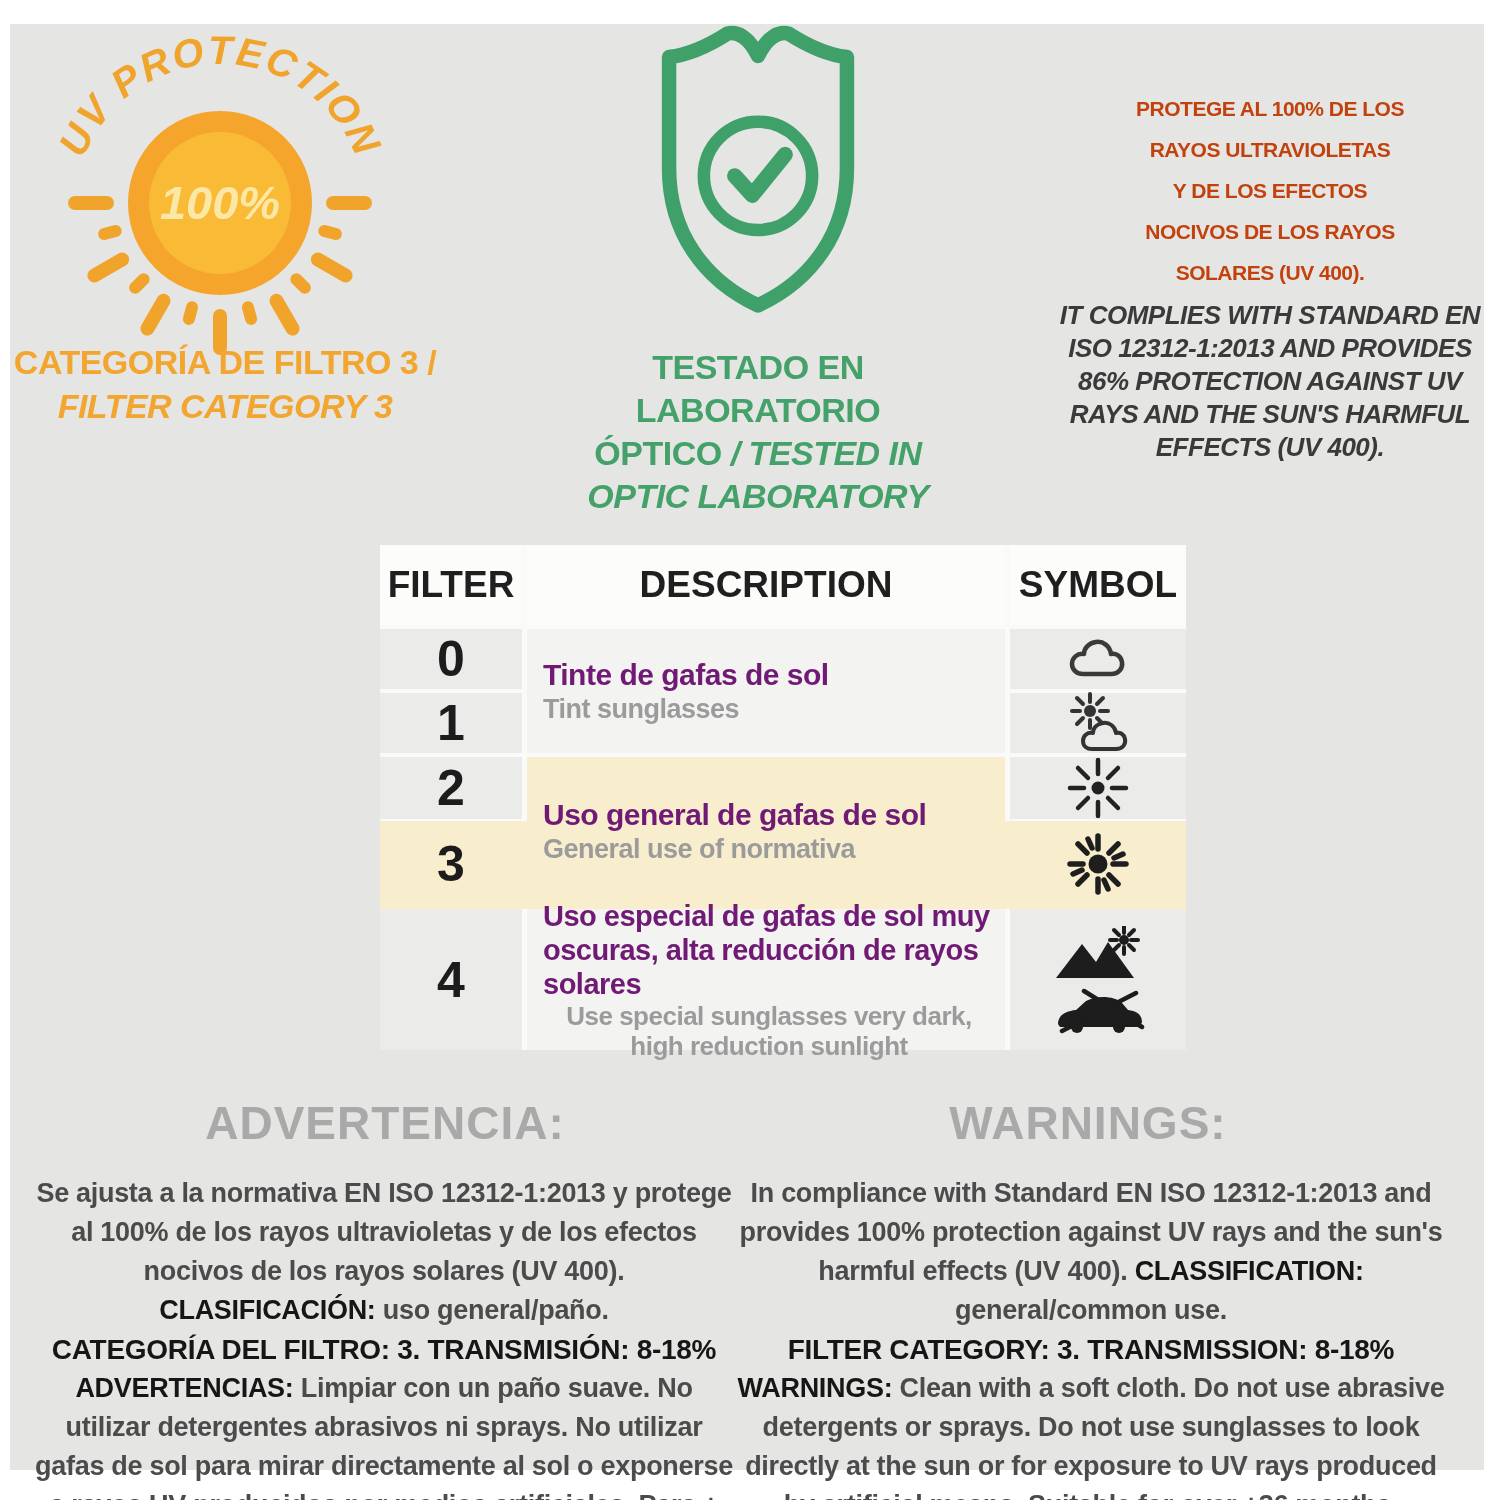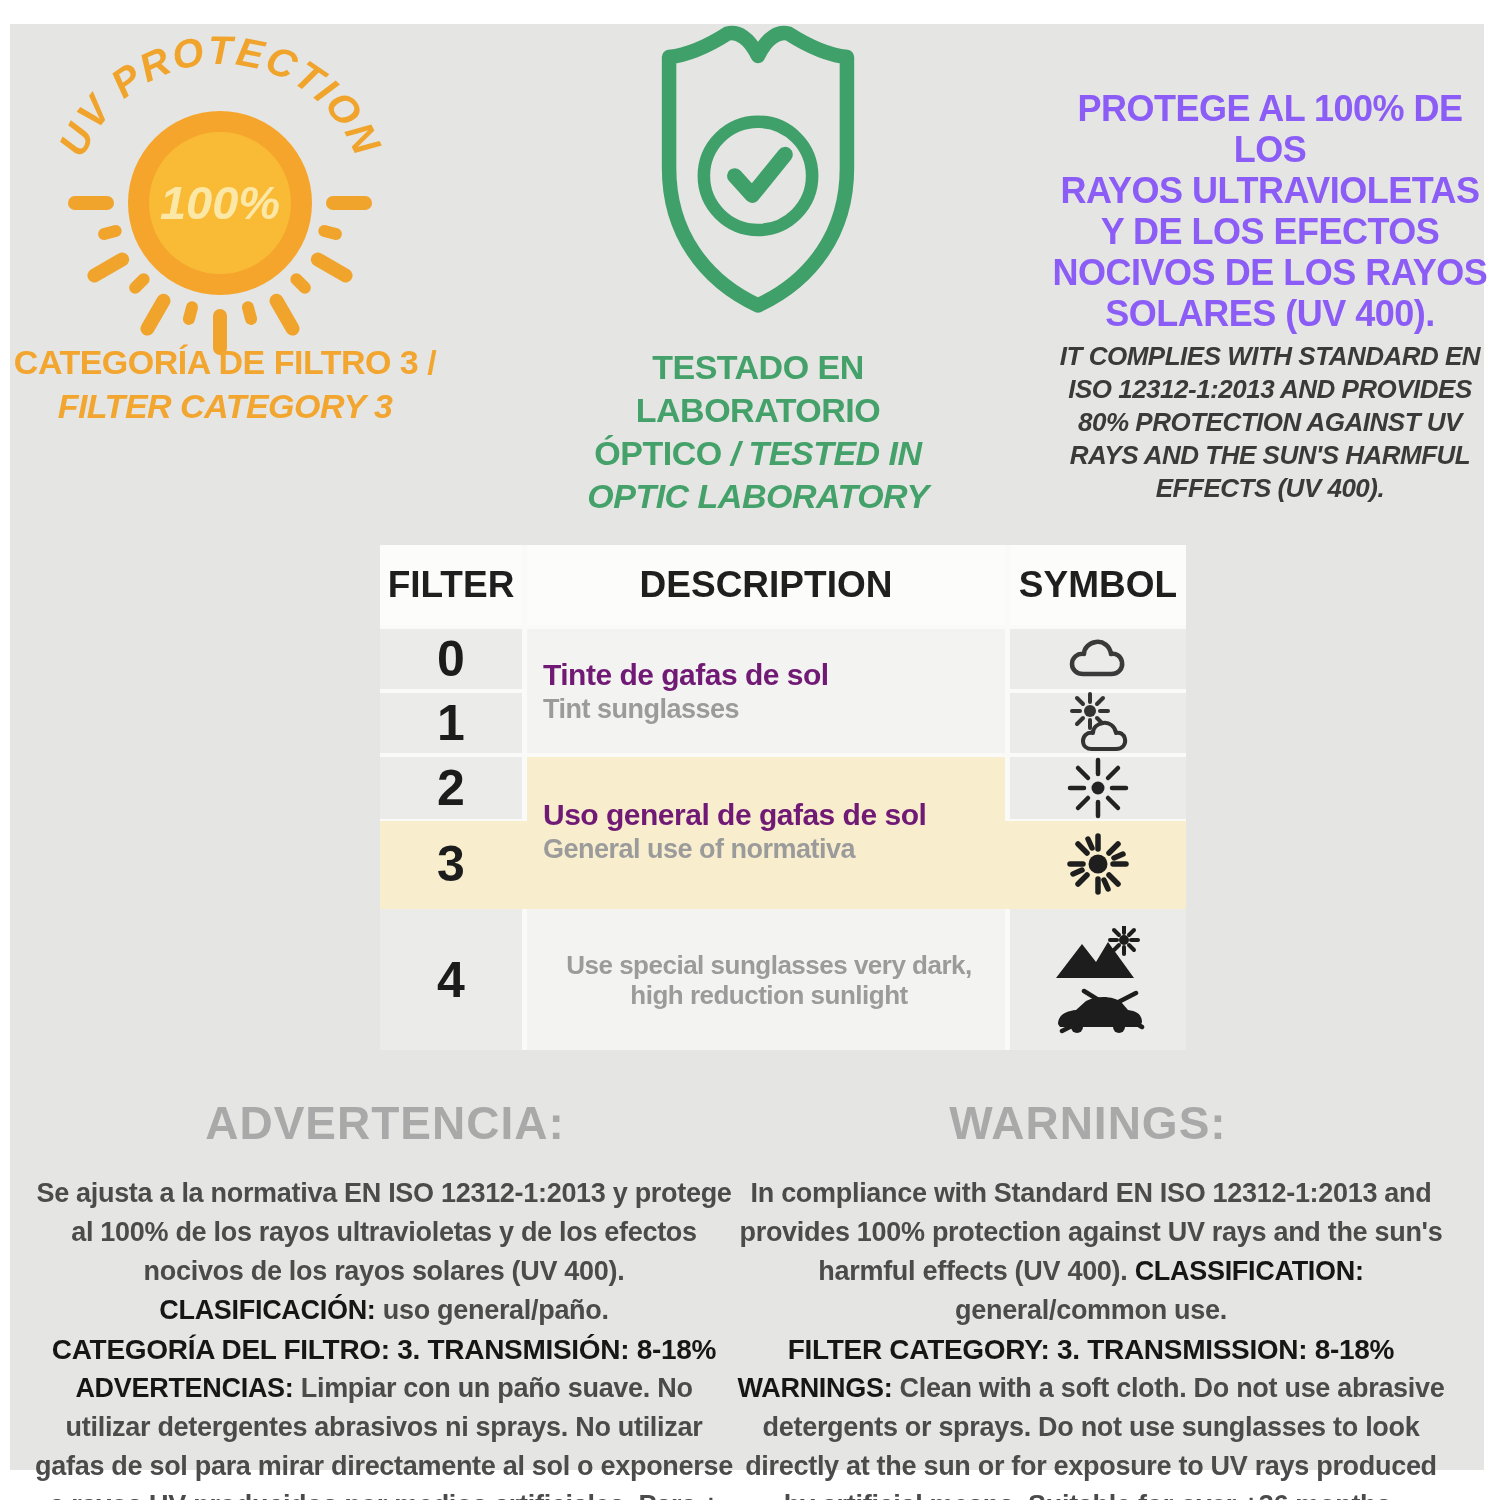--- a/index.html
+++ b/index.html
@@ -14,21 +14,21 @@
   .uv-caption .it { font-style:italic; }
 
   
   .shield-badge { position:absolute; left:642px; top:16px; width:232px; height:312px; }
   .lab-caption { position:absolute; left:535px; top:346px; width:446px; text-align:center;
                  color:#43a169; font-weight:700; font-size:34px; line-height:43px; letter-spacing:-0.5px; }
   .lab-caption .it { font-style:italic; }
 
   
   .protect { position:absolute; left:1052px; top:88px; width:436px; text-align:center; }
-  .protect .b-line { font-weight:700; font-size:36px; line-height:41px; color:#8b5cf6; letter-spacing:-0.5px; }
+  .protect .b-line { font-weight:700; font-size:21px; line-height:41px; color:#c2410c; letter-spacing:-0.5px; }
   .protect .i-block { margin-top:6px; }
   .protect .i-line { font-weight:700; font-style:italic; font-size:26px; line-height:33px; color:#3a3a3a; letter-spacing:-0.5px; }
 
   
   .uv-table { position:absolute; left:332px; top:545px; width:806px; height:505px; }
   .grid { position:relative; display:grid; width:806px; height:505px;
           grid-template-columns:142px 478px 176px;
           grid-template-rows:80px 60px 60px 62px 82px 141px;
           gap:4px 5px; background:#fafaf9;margin-left:48px; }
   .stripe { position:absolute; left:0; right:0; top:276px; height:88px; background:#f8eecd; z-index:0; }
@@ -139,21 +139,21 @@
 
   <div class="protect">
     <div class="b-line">PROTEGE AL 100% DE LOS</div>
     <div class="b-line">RAYOS ULTRAVIOLETAS</div>
     <div class="b-line">Y DE LOS EFECTOS</div>
     <div class="b-line">NOCIVOS DE LOS RAYOS</div>
     <div class="b-line">SOLARES (UV 400).</div>
     <div class="i-block">
       <div class="i-line">IT COMPLIES WITH STANDARD EN</div>
       <div class="i-line">ISO 12312-1:2013 AND PROVIDES</div>
-      <div class="i-line">80% PROTECTION AGAINST UV</div>
+      <div class="i-line">86% PROTECTION AGAINST UV</div>
       <div class="i-line">RAYS AND THE SUN'S HARMFUL</div>
       <div class="i-line">EFFECTS (UV 400).</div>
     </div>
   </div>
 
   <div class="uv-table">
     <div class="grid">
       <div class="stripe"></div>
 
       <div class="cell hd" style="grid-row:1;grid-column:1">FILTER</div>
@@ -168,20 +168,21 @@
 
       <div class="cell c-light desc" style="grid-row:2 / span 2;grid-column:2">
         <div class="es">Tinte de gafas de sol</div>
         <div class="en">Tint sunglasses</div>
       </div>
       <div class="cell c-cream desc" style="grid-row:4 / span 2;grid-column:2">
         <div class="es">Uso general de gafas de sol</div>
         <div class="en">General use of normativa</div>
       </div>
       <div class="cell c-light desc desc4" style="grid-row:6;grid-column:2">
+        <div class="es">Uso especial de gafas de sol muy oscuras, alta reducción de rayos solares</div>
         <div class="en">Use special sunglasses very dark, high reduction sunlight</div>
       </div>
 
       <div class="cell c-gray" style="grid-row:2;grid-column:3">
         <svg width="66" height="46" viewBox="0 0 66 46">
           <path d="M18,38 H46 C54,38 58,32 57,26 C56,20 51,17 46,18 C45,10 38,5 31,6 C24,7 19,12 19,18 C12,17 7,22 7,28 C7,34 12,38 18,38 Z" fill="none" stroke="#3a3a3a" stroke-width="4.5" stroke-linejoin="round"></path>
         </svg>
       </div>
       <div class="cell c-gray" style="grid-row:3;grid-column:3">
         <svg width="68" height="64" viewBox="0 0 68 64">

